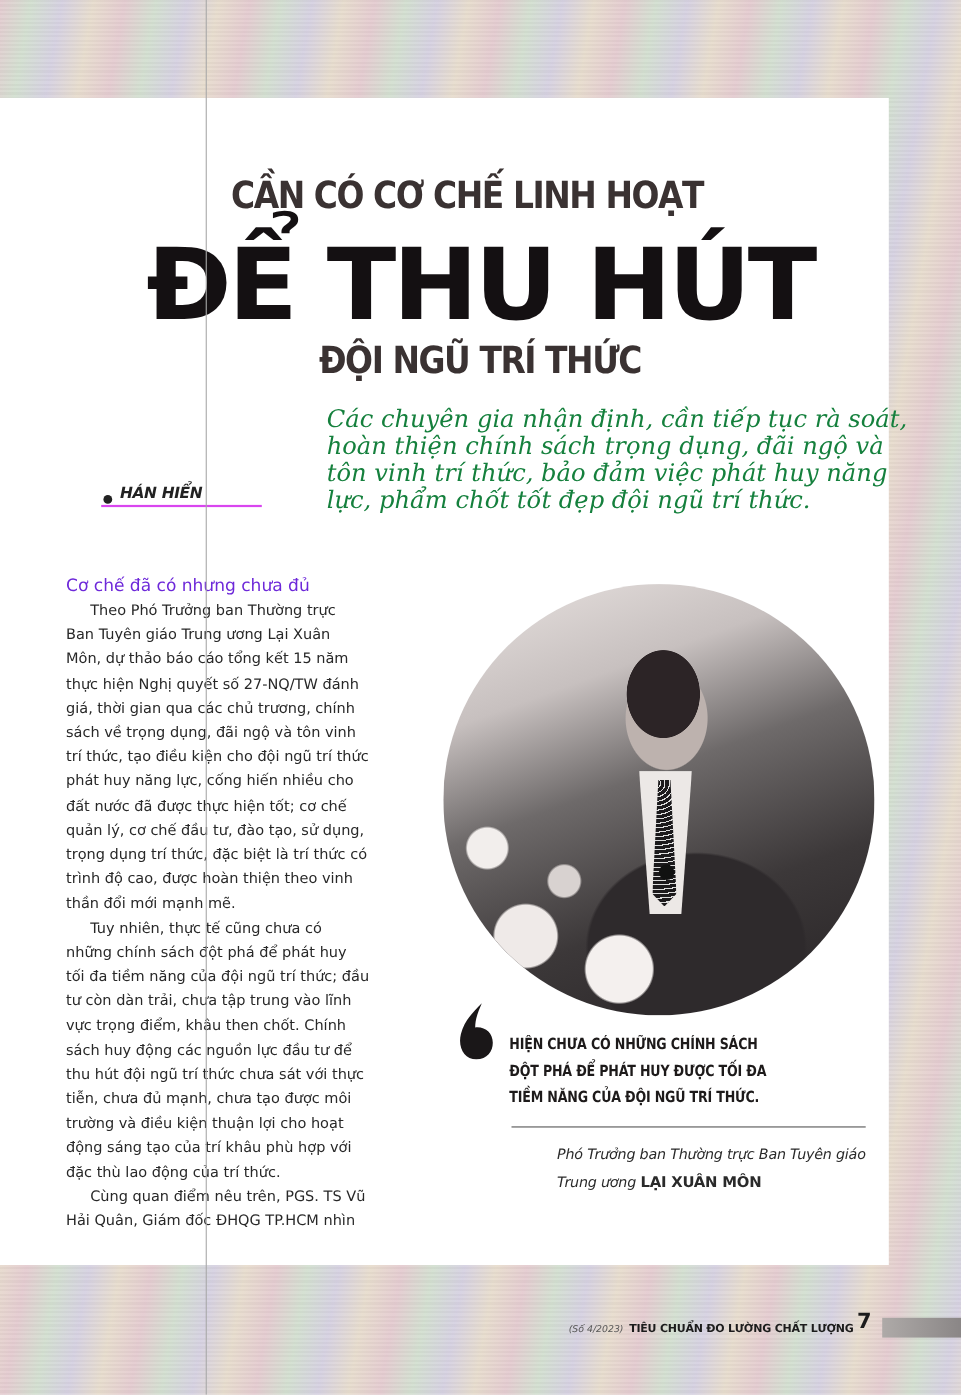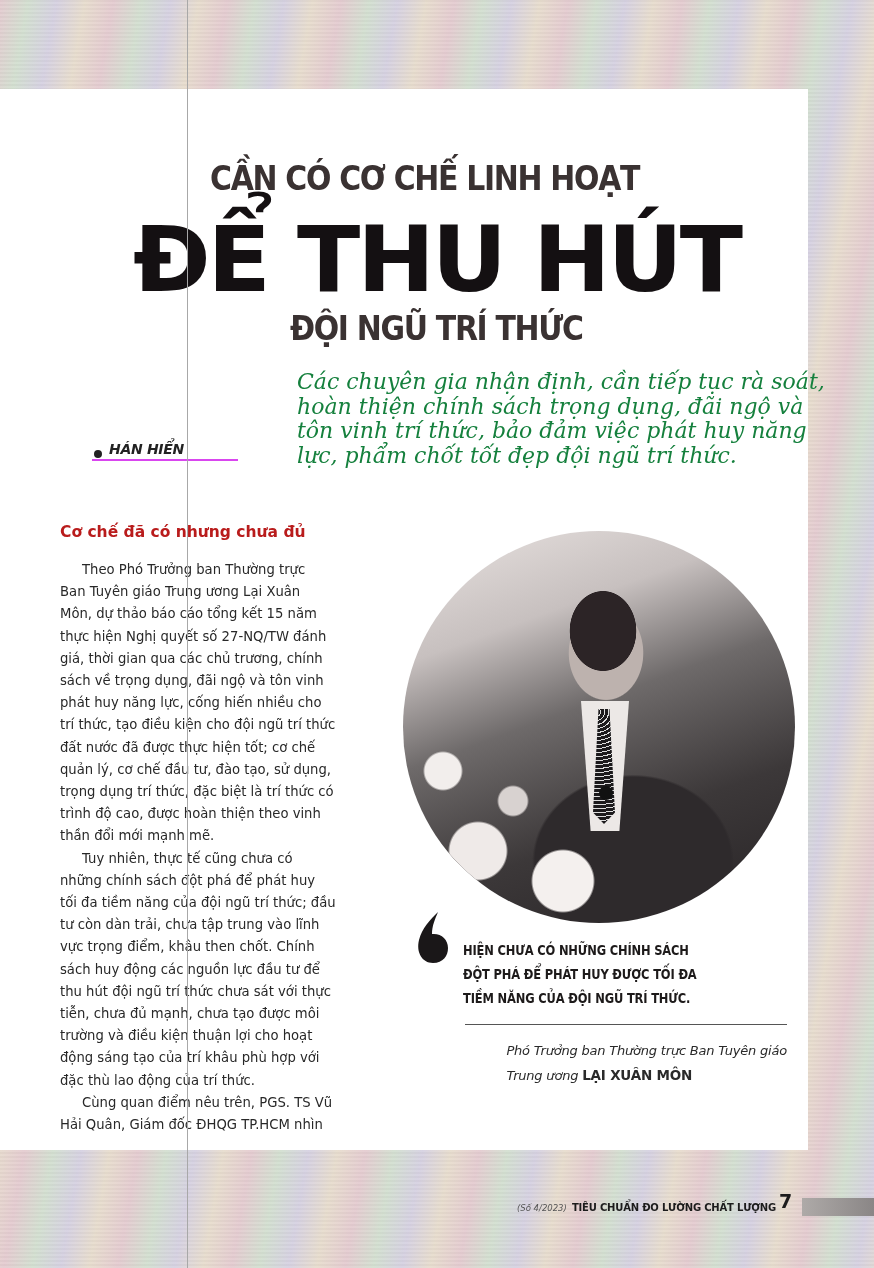--- a/index.html
+++ b/index.html
@@ -54,22 +54,22 @@
   .author .name {
     position: absolute; left: 17px; top: 0; font-weight: bold; font-style: italic;
     font-size: 14px; color: #222; letter-spacing: -0.3px;
   }
   .body-col {
     position: absolute; left: 60px; top: 521px; width: 228px;
     font-family: "DejaVu Sans", sans-serif; font-size: 13.2px; line-height: 22.2px;
     color: #282828; text-align: justify;
   }
   .subhead {
-    font-weight: bold; font-size: 15.5px; line-height: 22px; color: #b91c1c;
-    white-space: nowrap; margin-bottom: 16px;
+    font-weight: normal; font-size: 15.5px; line-height: 22px; color: #6d28d9;
+    white-space: nowrap; margin-bottom: 2px;
   }
   .body-col .ln { display: block; text-align: justify; text-align-last: justify; white-space: nowrap; }
   .body-col .ln.last { text-align-last: left; }
   .photo {
     position: absolute; left: 403px; top: 531px; width: 392px; height: 392px;
     border-radius: 50%; overflow: hidden;
     background:
       radial-gradient(ellipse 60px 72px at 200px 100px, #2c2426 0 55%, transparent 56%),
       radial-gradient(ellipse 46px 58px at 203px 122px, #bdb2ae 0 80%, transparent 82%),
       radial-gradient(ellipse 140px 120px at 230px 330px, #2e2a2c 0 70%, transparent 72%),
@@ -159,22 +159,22 @@
 
 <div class="body-col">
   <div class="subhead">Cơ chế đã có nhưng chưa đủ</div>
   <div>
     <span class="ln" style="padding-left:22px">Theo Phó Trưởng ban Thường trực</span>
     <span class="ln">Ban Tuyên giáo Trung ương Lại Xuân</span>
     <span class="ln">Môn, dự thảo báo cáo tổng kết 15 năm</span>
     <span class="ln">thực hiện Nghị quyết số 27-NQ/TW đánh</span>
     <span class="ln">giá, thời gian qua các chủ trương, chính</span>
     <span class="ln">sách về trọng dụng, đãi ngộ và tôn vinh</span>
+    <span class="ln">trí thức, tạo điều kiện cho đội ngũ trí thức</span>
     <span class="ln">phát huy năng lực, cống hiến nhiều cho</span>
-    <span class="ln">trí thức, tạo điều kiện cho đội ngũ trí thức</span>
     <span class="ln">đất nước đã được thực hiện tốt; cơ chế</span>
     <span class="ln">quản lý, cơ chế đầu tư, đào tạo, sử dụng,</span>
     <span class="ln">trọng dụng trí thức, đặc biệt là trí thức có</span>
     <span class="ln">trình độ cao, được hoàn thiện theo vinh</span>
     <span class="ln last">thần đổi mới mạnh mẽ.</span>
   </div>
   <div>
     <span class="ln" style="padding-left:22px">Tuy nhiên, thực tế cũng chưa có</span>
     <span class="ln">những chính sách đột phá để phát huy</span>
     <span class="ln">tối đa tiềm năng của đội ngũ trí thức; đầu</span>

